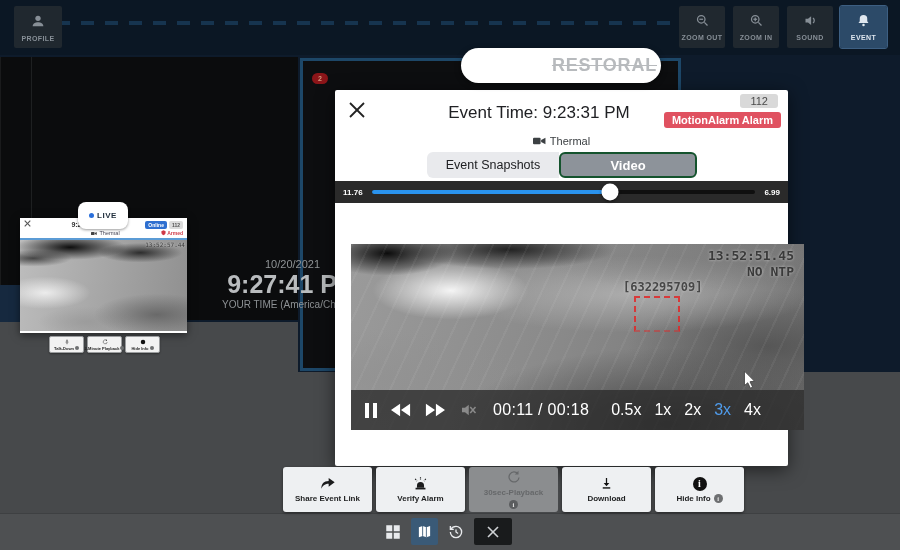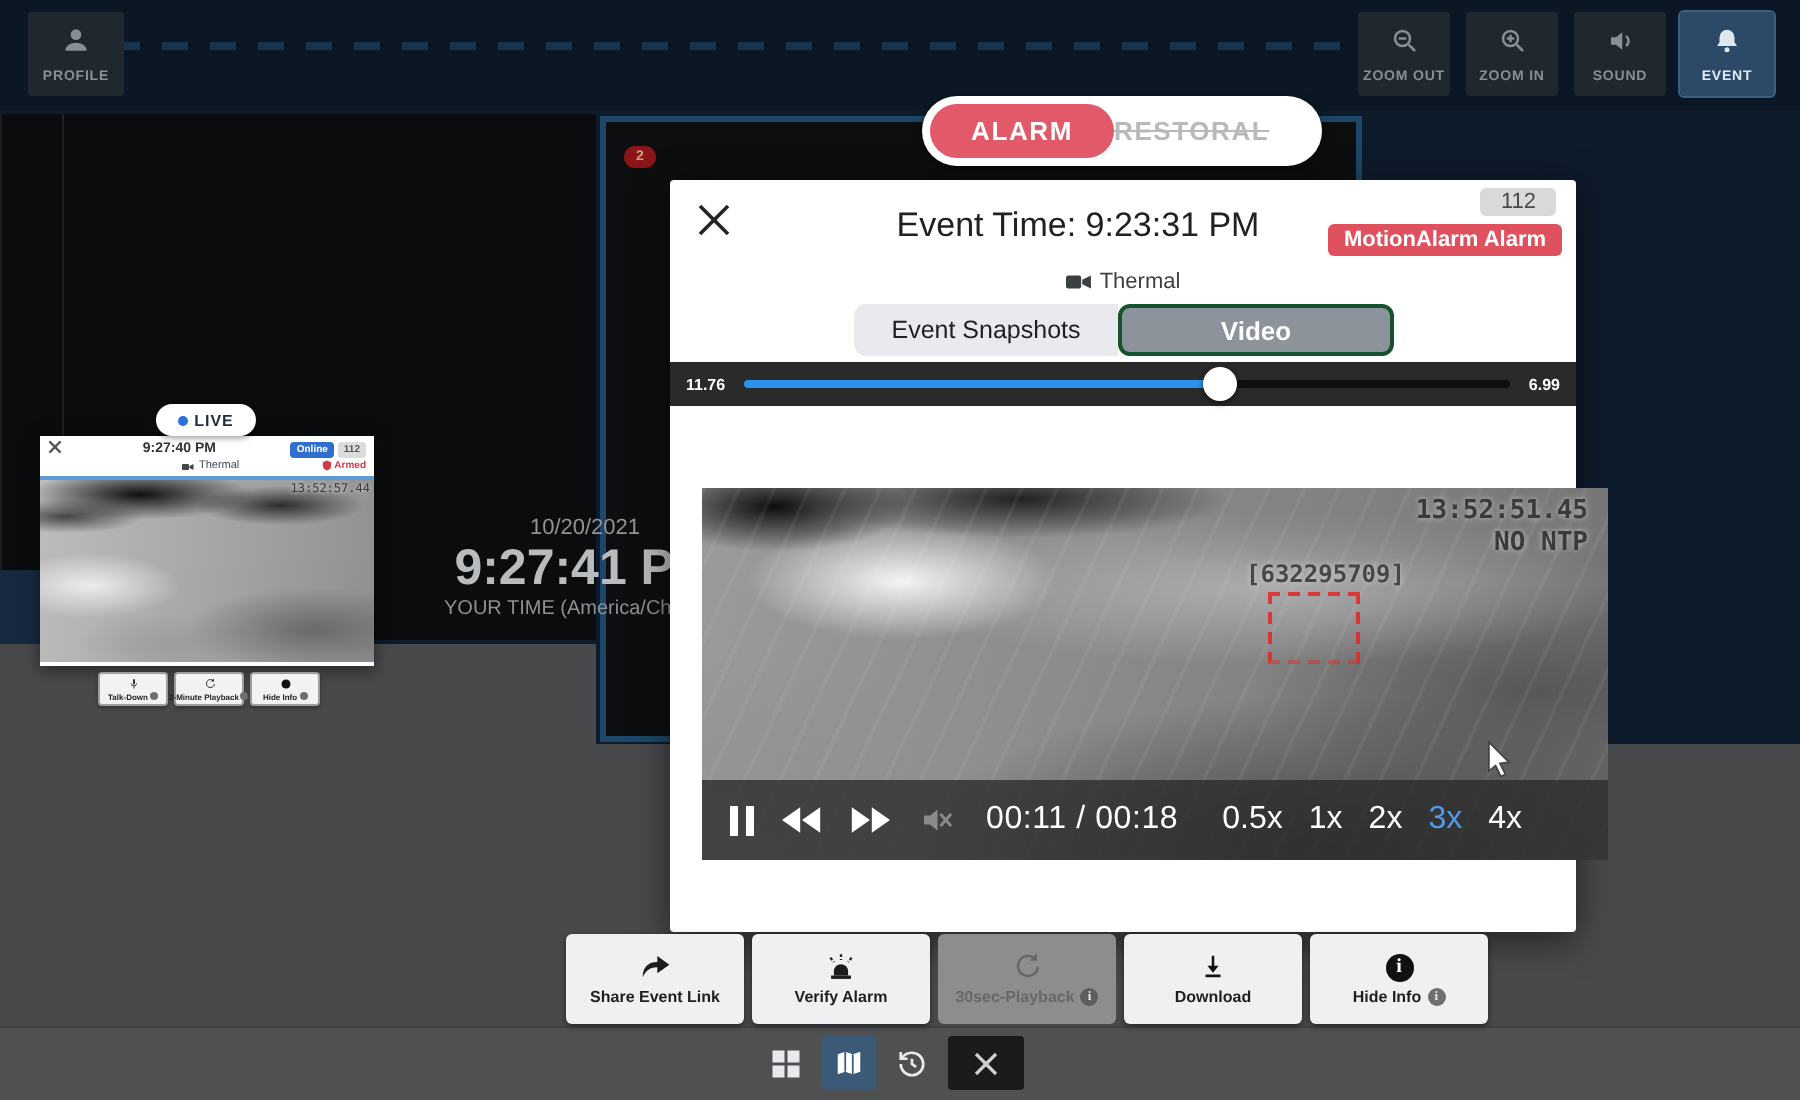--- a/index.html
+++ b/index.html
@@ -32,25 +32,25 @@
   .tb-btn .lbl { font-size:7px; font-weight:bold; color:#878f97; letter-spacing:.4px; }
   .tb-btn.active { background:#2c4a68; outline:1px solid #3d5f82; }
   .tb-btn.active .lbl { color:#dfe7ef; }
   .tb-profile { left:14px; width:48px; }
 
   
   .alarm-toggle { position:absolute; left:461px; top:48px; width:200px; height:35px; background:#fff; border-radius:18px;
                   box-shadow:0 2px 6px rgba(0,0,0,.45); display:flex; align-items:center; padding:4px; z-index:30; }
   .alarm-pill { width:92px; height:27px; background:#e2596a; border-radius:14px; color:#fff; font-weight:bold;
                 font-size:13px; letter-spacing:.8px; display:flex; align-items:center; justify-content:center; cursor:pointer; }
-  .restoral { flex:1; text-align:left; color:#b7babd; font-weight:bold; font-size:13px; letter-spacing:.8px;
+  .restoral { flex:1; text-align:right; color:#b7babd; font-weight:bold; font-size:18px; letter-spacing:.8px;
               text-decoration:line-through; cursor:pointer; }
 
   
-  .live-pill { position:absolute; left:78px; top:202px; width:50px; height:16px; background:#fff; border-radius:8px;
+  .live-pill { position:absolute; left:78px; top:202px; width:50px; height:27px; background:#fff; border-radius:8px;
                box-shadow:0 1px 3px rgba(0,0,0,.4); display:flex; align-items:center; justify-content:center; gap:3px; z-index:6; }
   .live-dot { width:5px; height:5px; border-radius:50%; background:#2a6fdb; }
   .live-pill .lbl { font-size:8px; font-weight:bold; color:#22303e; letter-spacing:.5px; }
   .preview { position:absolute; left:20px; top:218px; width:167px; height:115px; background:#fff;
              box-shadow:0 2px 8px rgba(0,0,0,.5); z-index:5; }
   .pv-head { height:20px; padding:2px 4px 0; }
   .pv-row1 { display:flex; align-items:center; }
   .pv-close { font-size:8px; color:#555; width:10px; cursor:pointer; line-height:1; }
   .pv-time { flex:1; text-align:center; font-size:7px; font-weight:bold; color:#333; }
   .pv-badges { display:flex; gap:2px; }
@@ -128,21 +128,21 @@
   .speeds { display:flex; gap:13px; margin-left:8px; }
   .speed { font-size:16px; cursor:pointer; }
   .speed.active { color:#4f9bea; }
 
   
   .actions { position:absolute; left:283px; top:467px; display:flex; gap:4px; z-index:12; }
   .action-btn { width:89px; height:45px; background:#eef0f2; border-radius:3px; box-shadow:0 1px 3px rgba(0,0,0,.5);
                 display:flex; flex-direction:column; align-items:center; justify-content:center; gap:3px; cursor:pointer; }
   .action-btn .lbl { font-size:8px; font-weight:bold; color:#1d1e1f; display:flex; align-items:center; gap:3px; }
   .action-btn.disabled { background:#8b8d8f; box-shadow:none; cursor:default; }
-  .action-btn.disabled .lbl { color:#66686a; }
+  .action-btn.disabled .lbl { color:#66686a;flex-direction:column; }
   .info-circle { width:14px; height:14px; border-radius:50%; background:#111; color:#fff; font-size:10px; font-weight:bold;
                  font-family:"Liberation Serif", serif; display:flex; align-items:center; justify-content:center; }
   .info-badge { width:9px; height:9px; border-radius:50%; background:#6d6f71; color:#e8e8e8; font-size:6.5px;
                 font-weight:bold; font-family:"Liberation Serif", serif; display:inline-flex; align-items:center; justify-content:center; }
   .action-btn.disabled .info-badge { background:#5b5d5f; }
   .dot-icon { width:14px; height:14px; border-radius:50%; background:#111; }
 
   
   .bottom-icons { position:absolute; left:384px; top:518px; height:27px; display:flex; align-items:center; gap:9px; z-index:12; }
   .bi-btn { height:27px; display:flex; align-items:center; justify-content:center; cursor:pointer; border-radius:2px; }
@@ -216,21 +216,20 @@
         <svg width="15" height="15" viewBox="0 0 24 24" fill="#dfe7ef">
             <path d="M12 3a6 6 0 00-6 6v4l-2 3h16l-2-3V9a6 6 0 00-6-6z"></path>
             <circle cx="12" cy="19" r="2"></circle>
           </svg>
       </span>
       <span class="lbl">EVENT</span>
     </div>
   </div>
 
   <div class="alarm-toggle">
-    <div class="alarm-pill">ALARM</div>
     <div class="restoral">RESTORAL</div>
   </div>
 
   <div class="live-pill">
     <span class="live-dot"></span>
     <span class="lbl">LIVE</span>
   </div>
   <div class="preview">
     <div class="pv-head">
       <div class="pv-row1">

